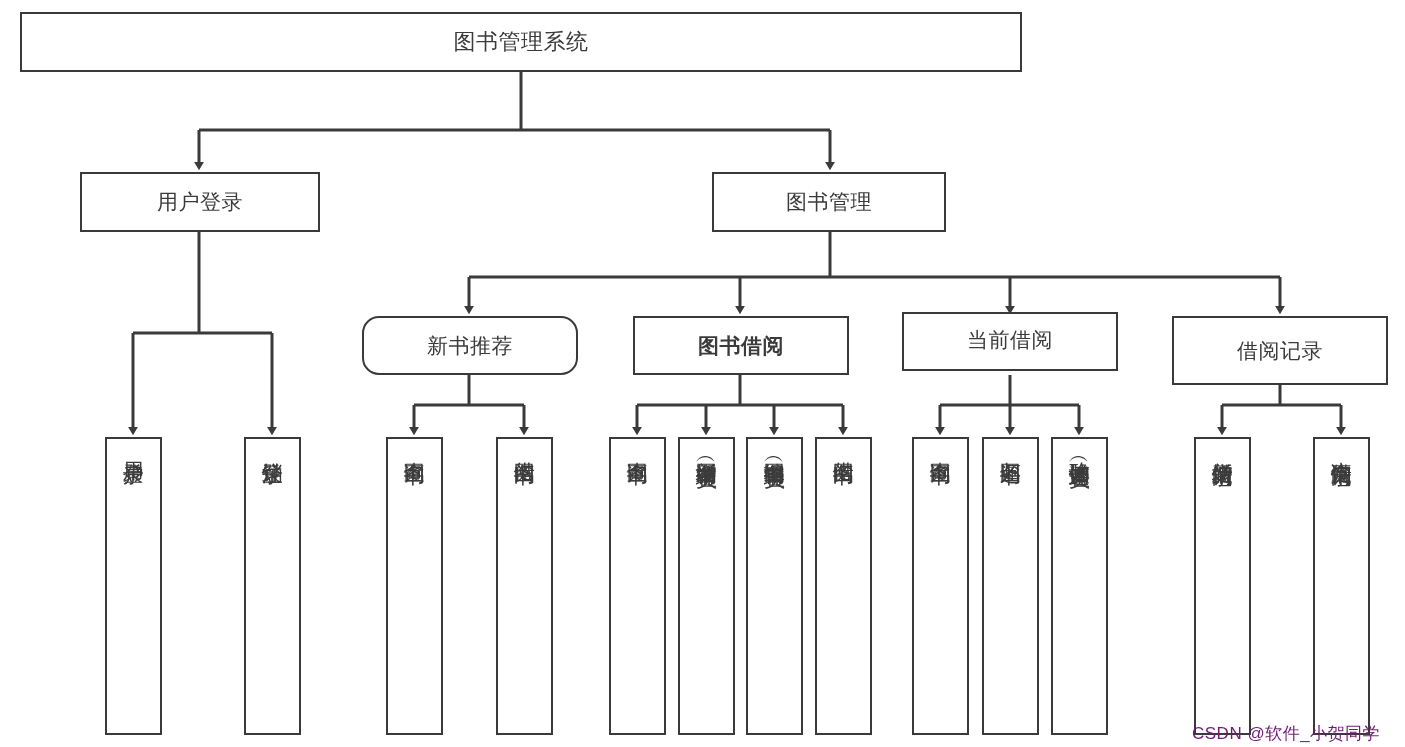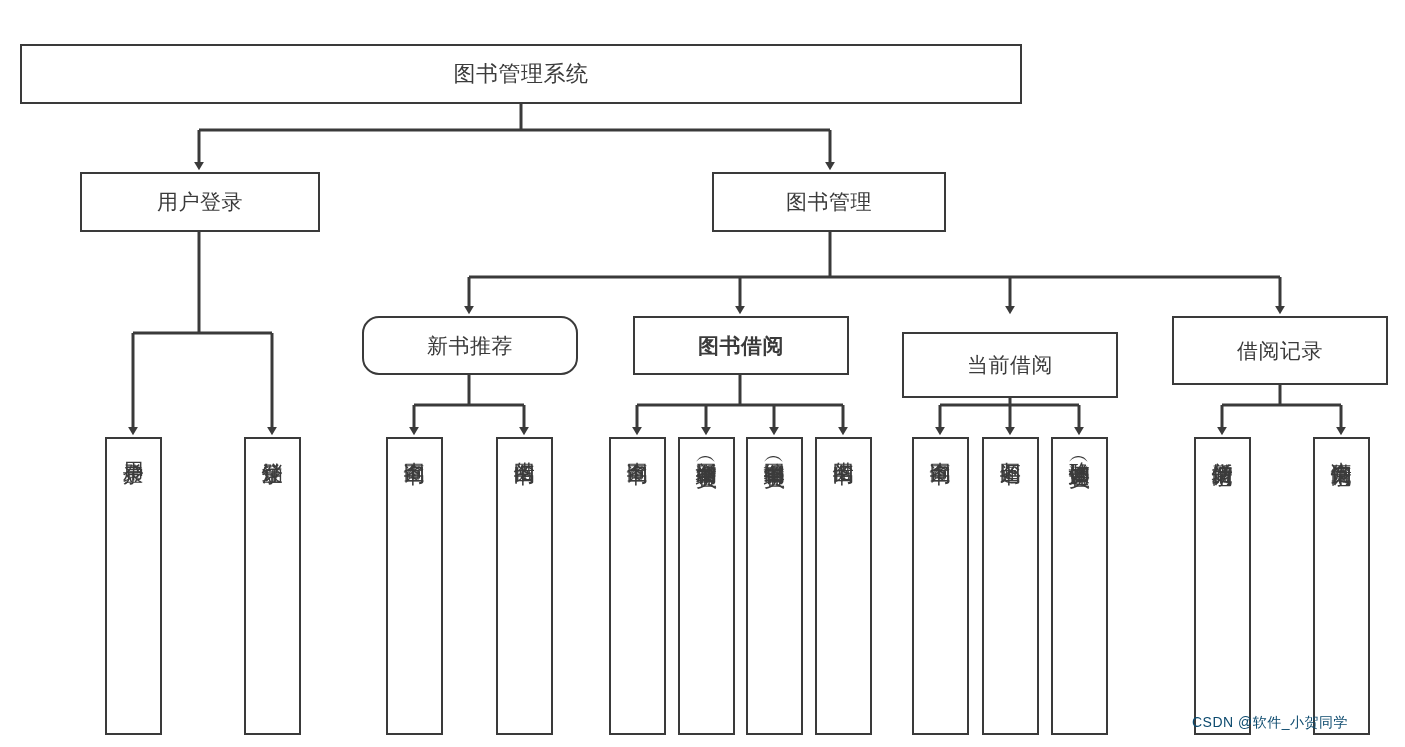--- a/index.html
+++ b/index.html
@@ -60,24 +60,25 @@
   .node.vert .label {
     writing-mode: vertical-rl;
     text-orientation: upright;
     font-size: 21px;
     line-height: 1.12;
     letter-spacing: 1px;
     white-space: nowrap;
   }
   .watermark {
     position: absolute;
-    font-size: 14px;
-    color: #0c4a6e;
+    font-size: 17px;
+    color: #701a75;
     white-space: nowrap;
     letter-spacing: 0.5px;
+    margin-top: 8px;
   }
 </style>
 </head>
 <body>
 
 <div id="canvas">
 
   <svg class="edges" viewBox="0 0 1405 747" xmlns="http://www.w3.org/2000/svg">
     <defs>
       <marker id="arrow" markerWidth="10" markerHeight="10" refX="4.2" refY="5" orient="auto" markerUnits="userSpaceOnUse">
@@ -122,38 +123,38 @@
       <path d="M1079,405 L1079,431" marker-end="url(#arrow)"></path>
 
       <path d="M1280,375 L1280,405"></path>
       <path d="M1222,405 L1341,405"></path>
       <path d="M1222,405 L1222,431" marker-end="url(#arrow)"></path>
       <path d="M1341,405 L1341,431" marker-end="url(#arrow)"></path>
 
     </g>
   </svg>
 
-  <div class="node horiz root" style="left:20px; top:12px; width:1002px; height:60px;margin-top:32px;">
+  <div class="node horiz root" style="left:20px; top:12px; width:1002px; height:60px;">
     <span class="label">图书管理系统</span>
   </div>
 
   <div class="node horiz" style="left:80px; top:172px; width:240px; height:60px;">
     <span class="label">用户登录</span>
   </div>
   <div class="node horiz" style="left:712px; top:172px; width:234px; height:60px;">
     <span class="label">图书管理</span>
   </div>
 
   <div class="node horiz" style="left:362px; top:316px; width:216px; height:59px;border-radius:17px;">
     <span class="label">新书推荐</span>
   </div>
   <div class="node horiz" style="left:633px; top:316px; width:216px; height:59px;font-weight:bold;">
     <span class="label">图书借阅</span>
   </div>
-  <div class="node horiz" style="left:902px; top:332px; width:216px; height:66px;">
+  <div class="node horiz" style="left:902px; top:312px; width:216px; height:59px;font-family:Liberation Mono, monospace;">
     <span class="label">当前借阅</span>
   </div>
   <div class="node horiz" style="left:1172px; top:316px; width:216px; height:69px;">
     <span class="label">借阅记录</span>
   </div>
 
   <div class="node vert" style="left:105px; top:437px; width:57px; height:298px;">
     <span class="label">用户登录</span>
   </div>
   <div class="node vert" style="left:244px; top:437px; width:57px; height:298px;">

